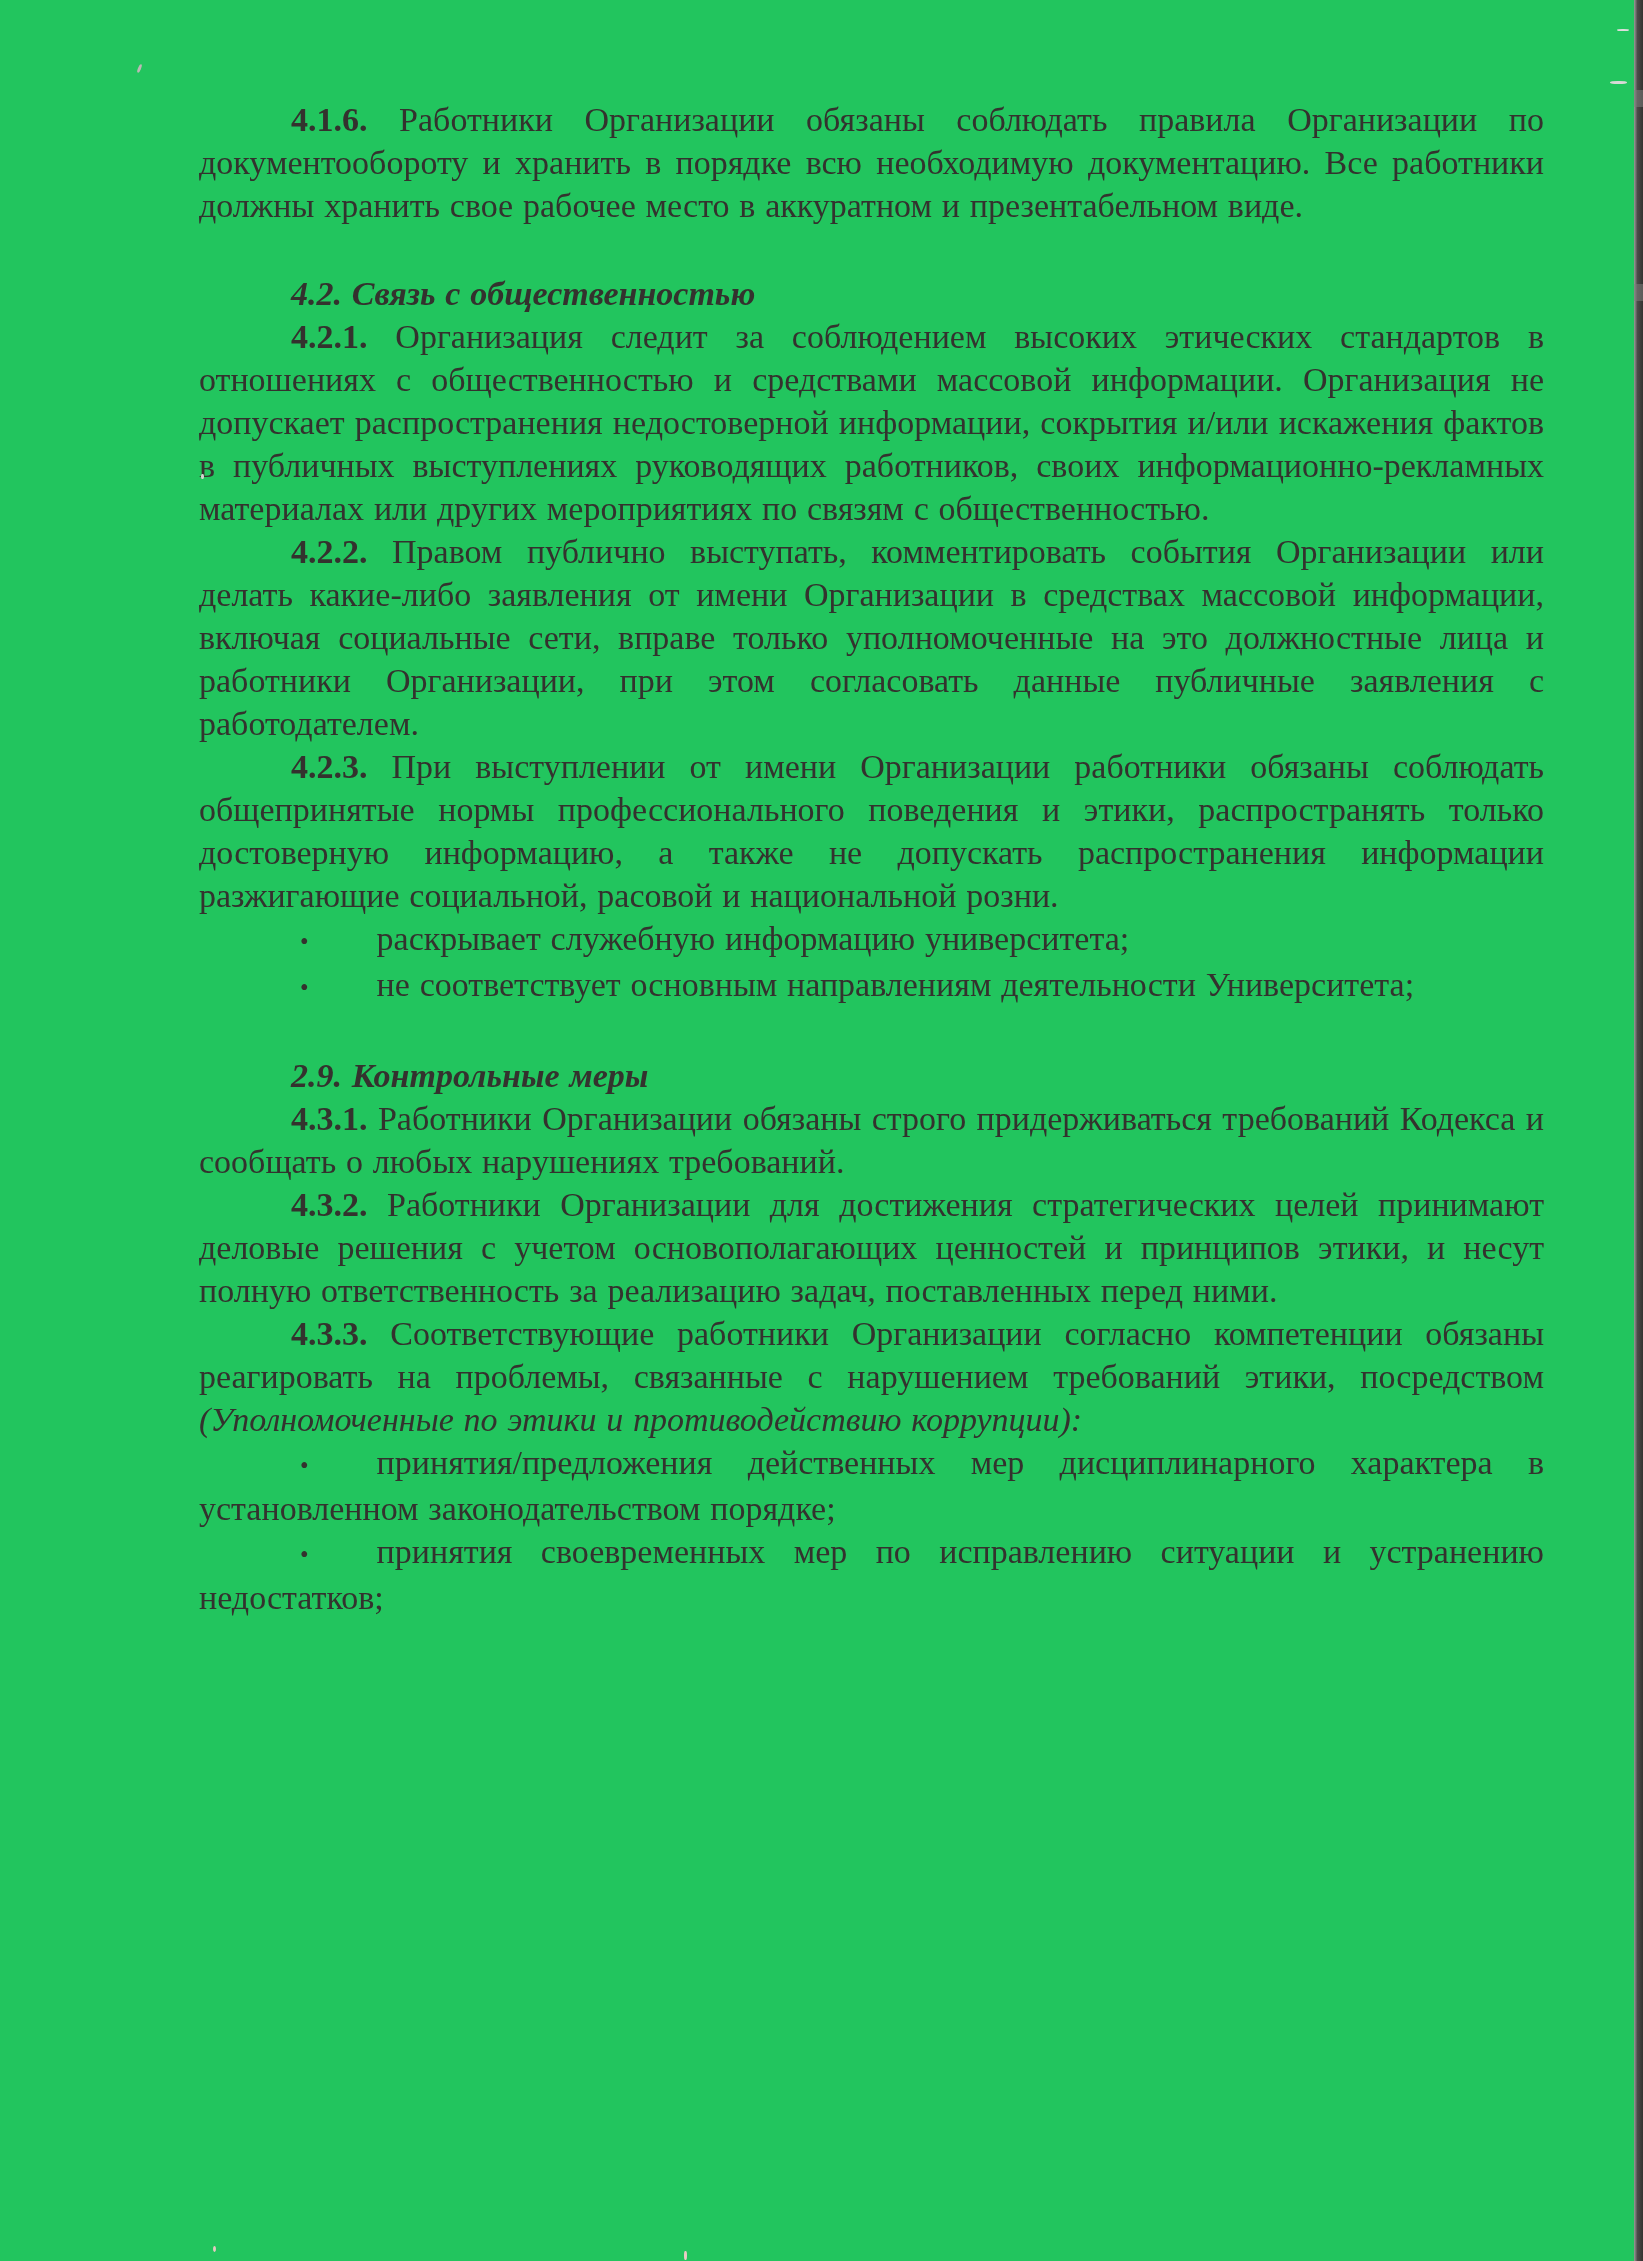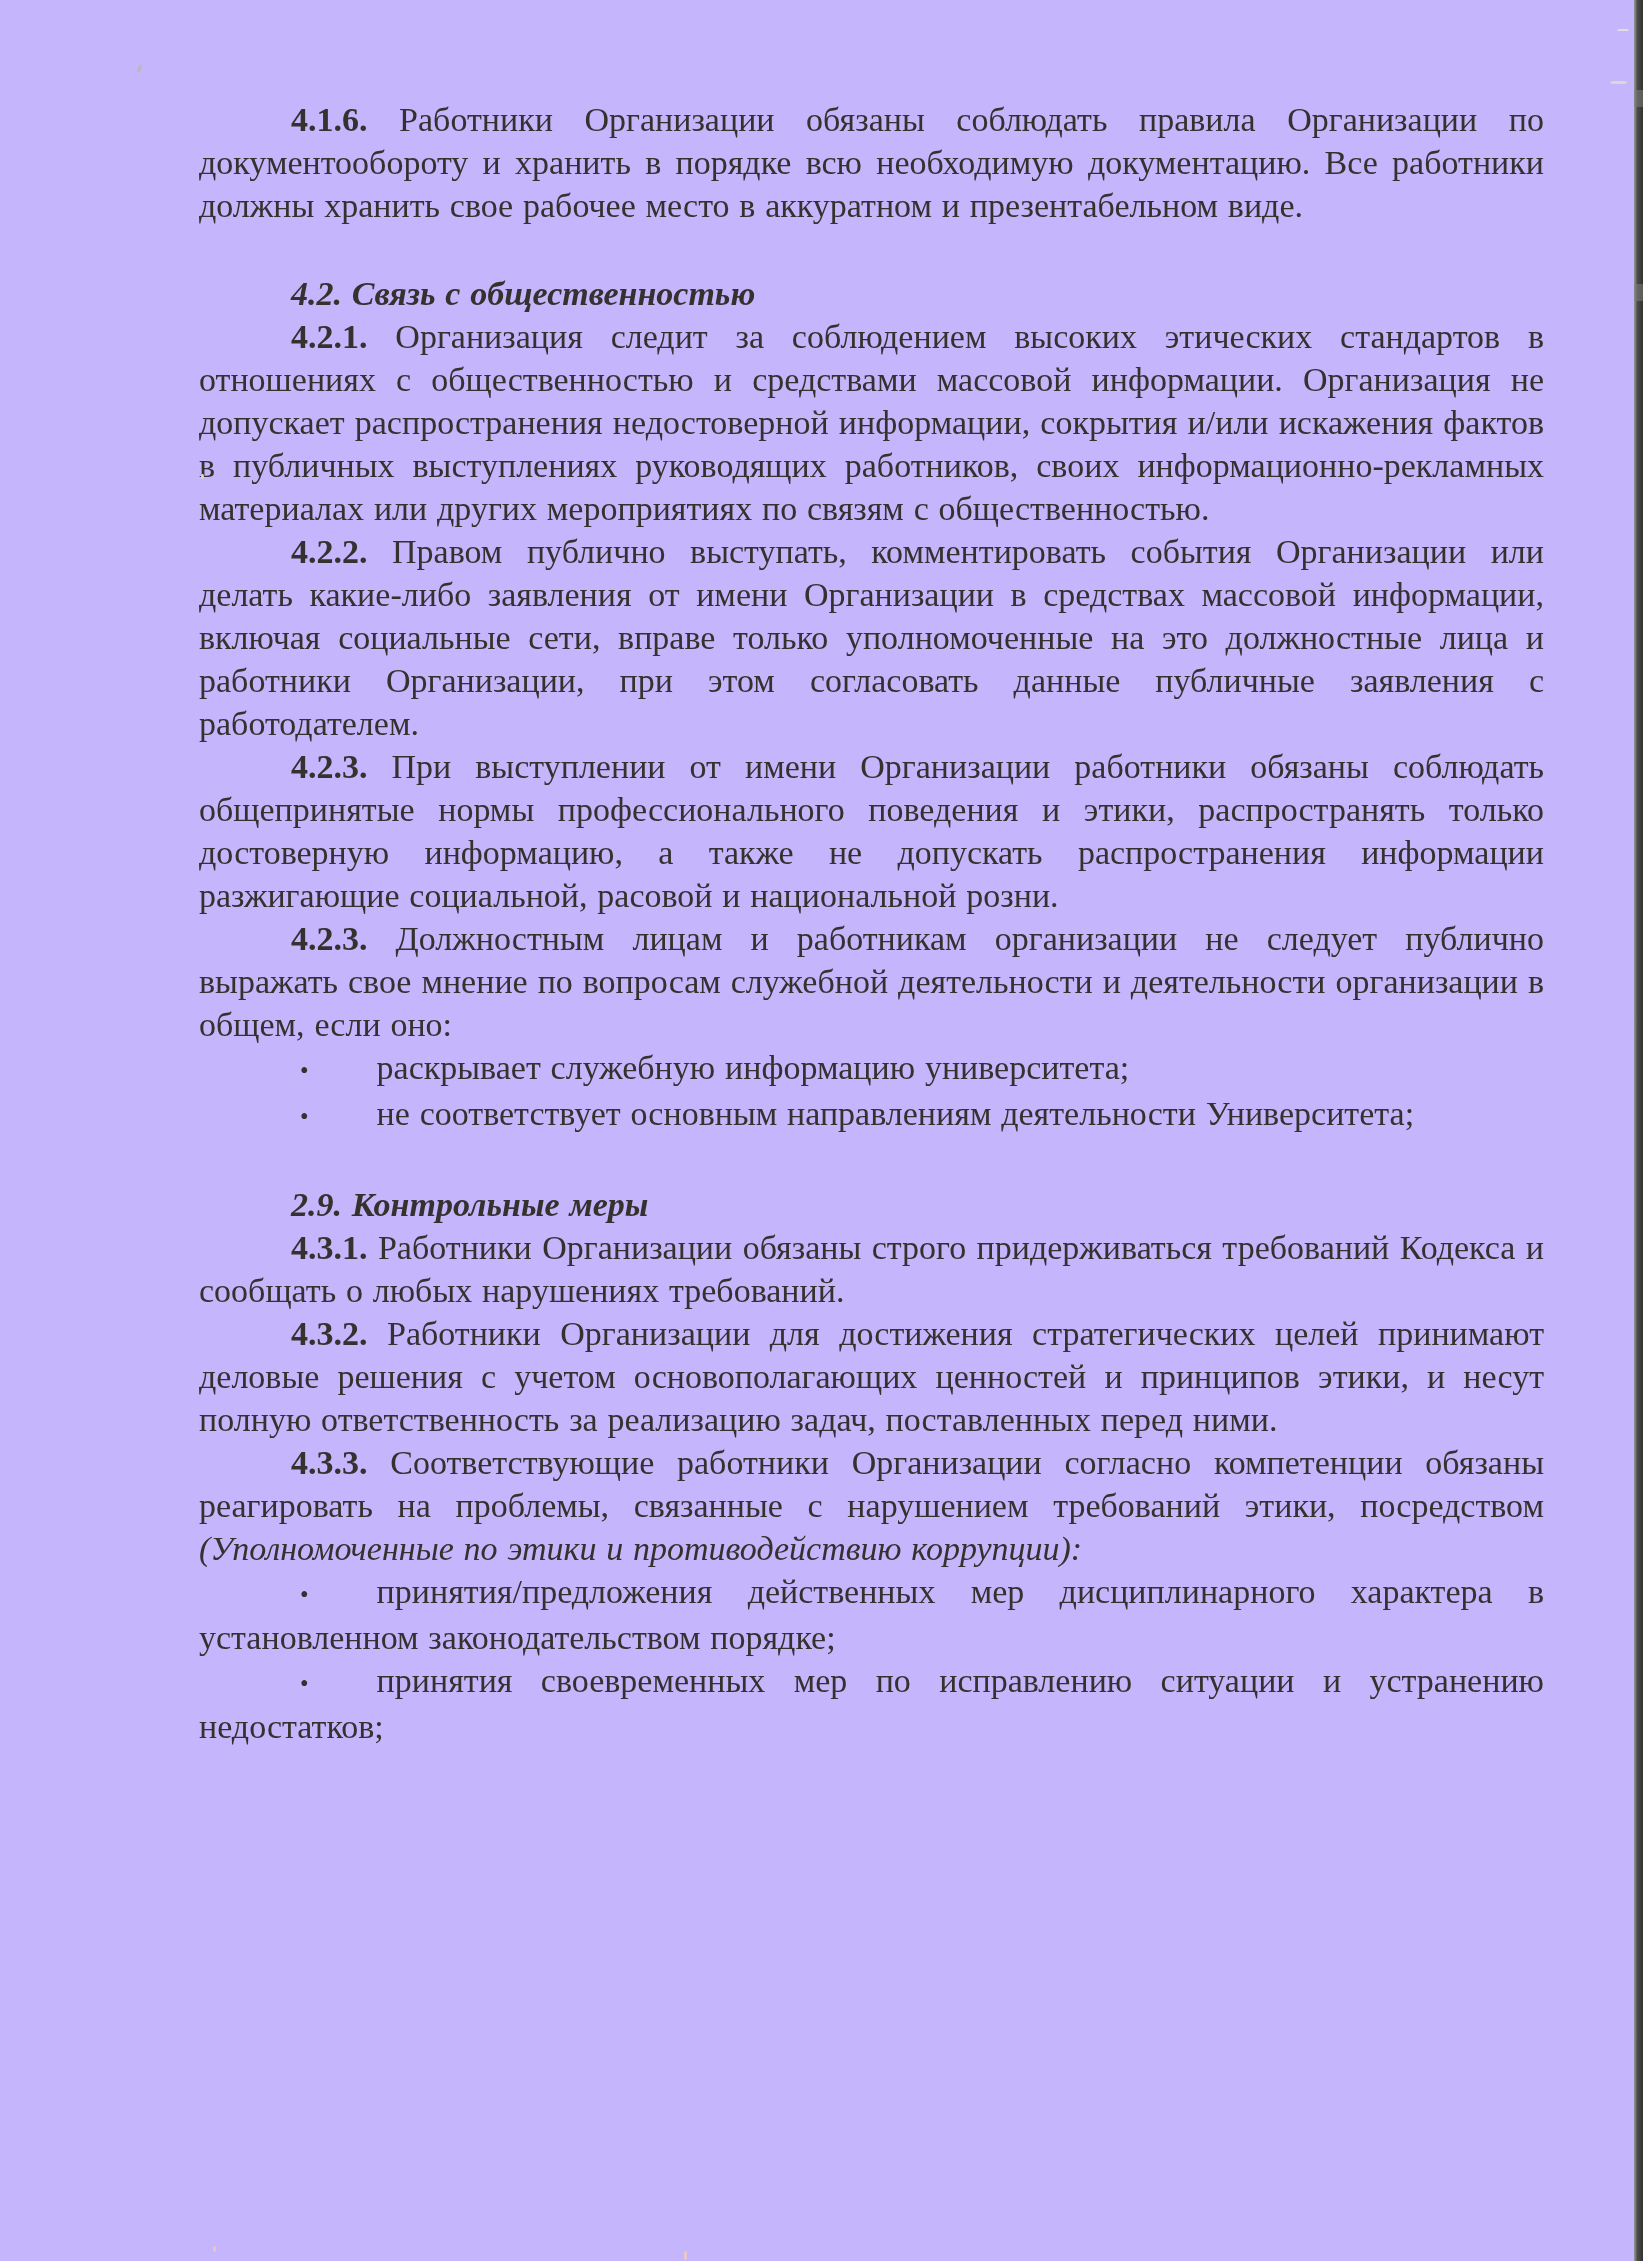--- a/index.html
+++ b/index.html
@@ -4,21 +4,21 @@
 <style>
   html, body {
     margin: 0;
     padding: 0;
     background: #ffffff;
   }
   .page {
     position: relative;
     width: 1644px;
     height: 2261px;
-    background: #c4b5fd;
+    background: #22c55e;
     overflow: hidden;
     font-family: "Liberation Serif", "DejaVu Serif", serif;
     color: #34322e;
   }
   .content {
     position: absolute;
     left: 199px;
     top: 98px;
     width: 1345px;
   }
@@ -82,21 +82,20 @@
     <p class="para"><span class="num">4.1.6.</span> <span class="txt">Работники Организации обязаны соблюдать правила Организации по документообороту и хранить в порядке всю необходимую документацию. Все работники должны хранить свое рабочее место в аккуратном и презентабельном виде.</span></p>
 
     <p class="heading">4.2. Связь с общественностью</p>
 
     <p class="para"><span class="num">4.2.1.</span> <span class="txt">Организация следит за соблюдением высоких этических стандартов в отношениях с общественностью и средствами массовой информации. Организация не допускает распространения недостоверной информации, сокрытия и/или искажения фактов в публичных выступлениях руководящих работников, своих информационно-рекламных материалах или других мероприятиях по связям с общественностью.</span></p>
 
     <p class="para"><span class="num">4.2.2.</span> <span class="txt">Правом публично выступать, комментировать события Организации или делать какие-либо заявления от имени Организации в средствах массовой информации, включая социальные сети, вправе только уполномоченные на это должностные лица и работники Организации, при этом согласовать данные публичные заявления с работодателем.</span></p>
 
     <p class="para"><span class="num">4.2.3.</span> <span class="txt">При выступлении от имени Организации работники обязаны соблюдать общепринятые нормы профессионального поведения и этики, распространять только достоверную информацию, а также не допускать распространения информации разжигающие социальной, расовой и национальной розни.</span></p>
 
-    <p class="para"><span class="num">4.2.3.</span> <span class="txt">Должностным лицам и работникам организации не следует публично выражать свое мнение по вопросам служебной деятельности и деятельности организации в общем, если оно:</span></p>
 
     <p class="bullet"><span class="dot">•</span><span class="txt">раскрывает служебную информацию университета;</span></p>
 
     <p class="bullet"><span class="dot">•</span><span class="txt">не соответствует основным направлениям деятельности Университета;</span></p>
 
 
     <p class="heading">2.9. Контрольные меры</p>
 
     <p class="para"><span class="num">4.3.1.</span> <span class="txt">Работники Организации обязаны строго придерживаться требований Кодекса и сообщать о любых нарушениях требований.</span></p>
 

